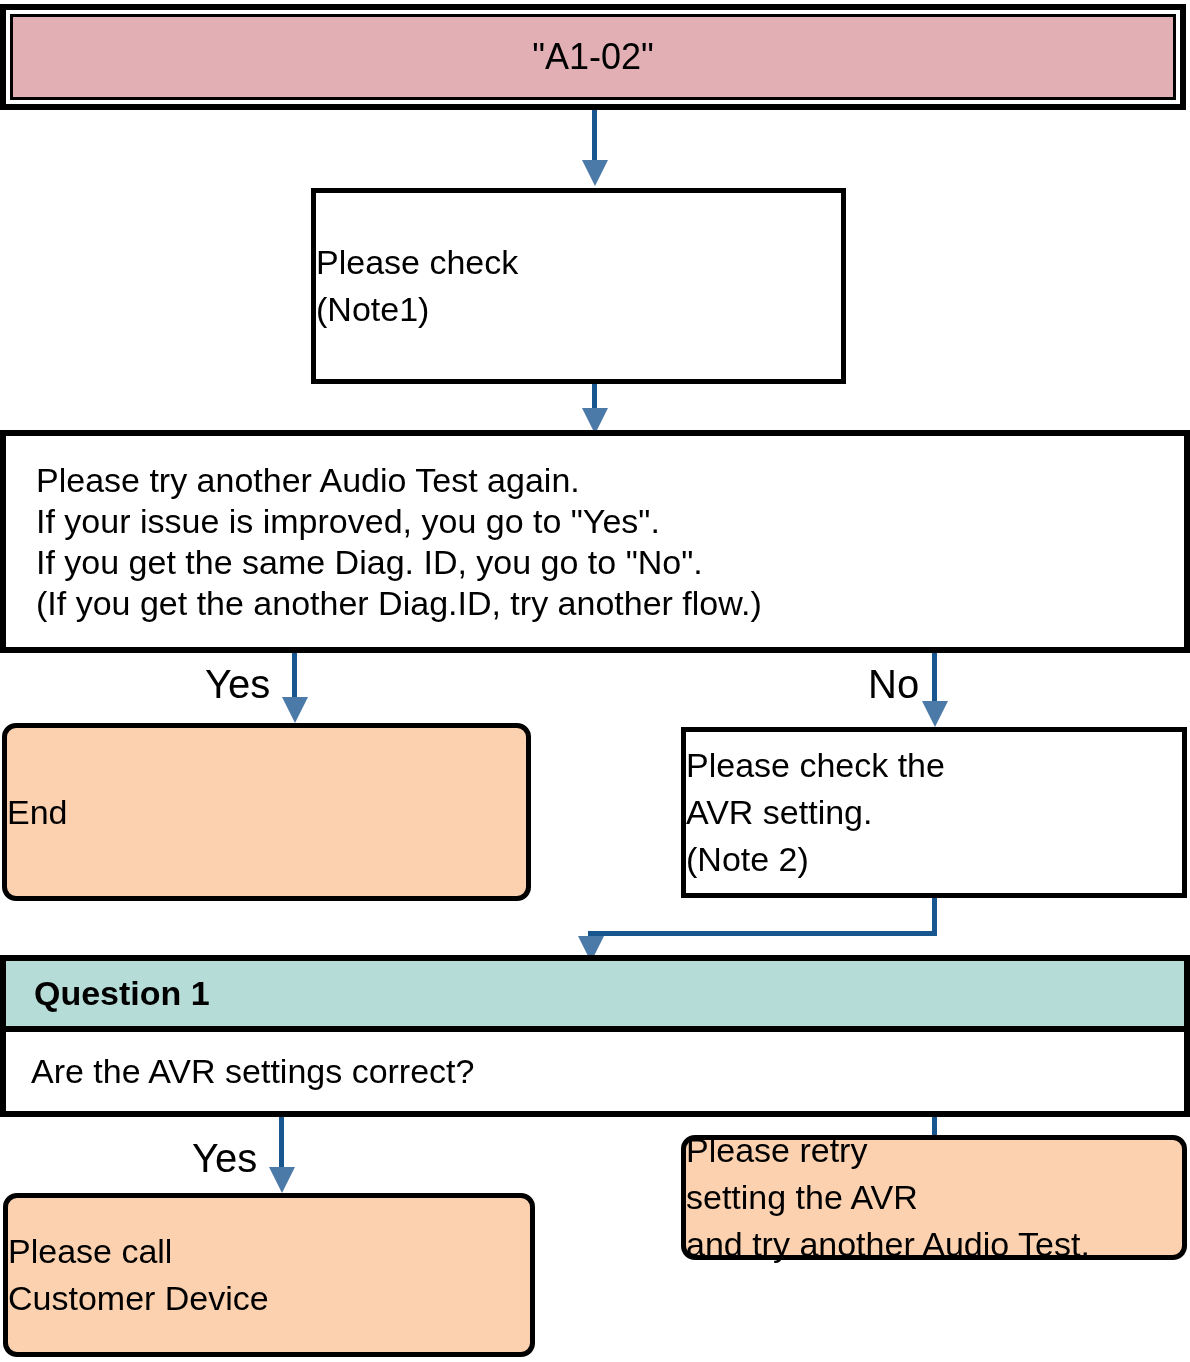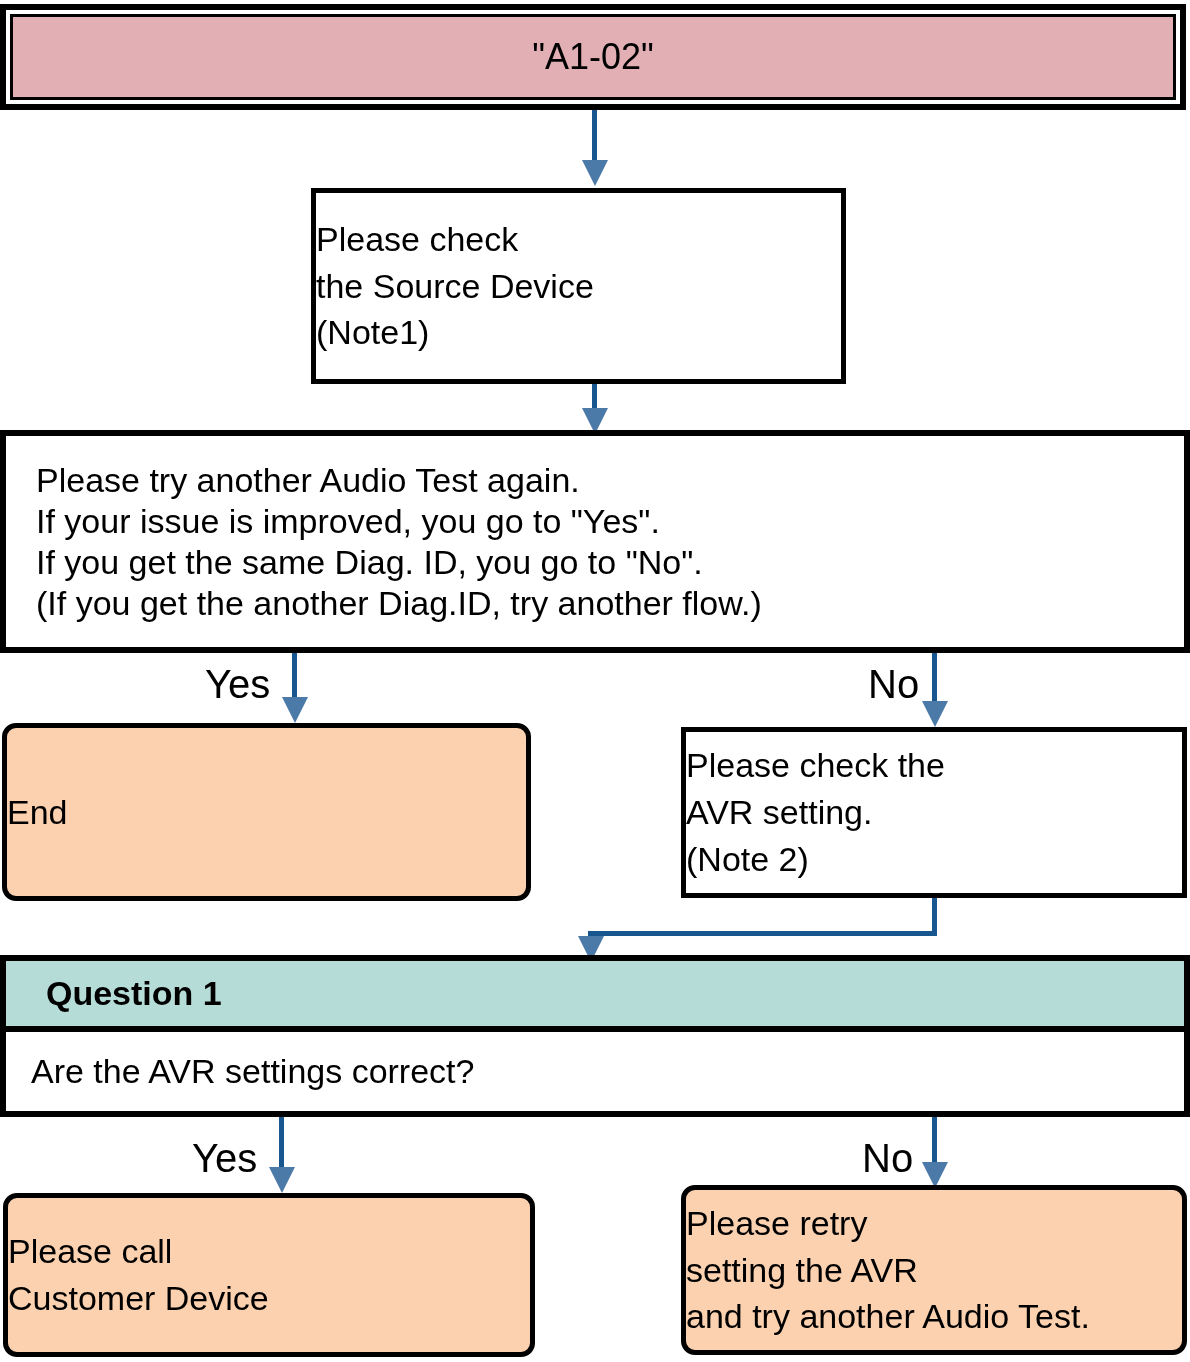--- a/index.html
+++ b/index.html
@@ -74,21 +74,21 @@
   }
 
   .q-header {
     position: absolute;
     left: 0; width: 1190px;
     border: 6px solid #000;
     background: #b6dcd7;
     display: flex; align-items: center;
     font-weight: bold;
     font-size: 34px;
-    padding-left: 40px;
+    padding-left: 28px;
   }
   .q-body {
     position: absolute;
     left: 0; width: 1190px;
     border: 6px solid #000;
     background: #fff;
     display: flex; align-items: center;
     font-size: 34px;
     padding-left: 25px;
   }
@@ -100,21 +100,20 @@
   <div class="title-inner">
     <span>"A1-02"</span>
   </div>
 </div>
 
 <div class="stem" style="left:592px; top:110px; height:52px;"></div>
 <div class="arrow-head" style="left:582px; top:160px;"></div>
 
 <div class="node" style="left:311px; top:188px; width:535px; height:196px;">
   <div>Please check</div>
-  <div>the Source Device</div>
   <div>(Note1)</div>
 </div>
 
 <div class="stem" style="left:592px; top:384px; height:28px;"></div>
 <div class="arrow-head" style="left:582px; top:408px;"></div>
 
 <div class="node left-align" style="left:0; top:430px; width:1190px; height:223px; border-width:6px; padding-left:30px; line-height:41px;">
   <div>Please try another Audio Test again.</div>
   <div>If your issue is improved, you go to "Yes".</div>
   <div>If you get the same Diag. ID, you go to "No".</div>
@@ -159,17 +158,17 @@
 <div class="arrow-head" style="left:269px; top:1167px;"></div>
 
 <div class="stem" style="left:932px; top:1117px; height:48px;"></div>
 <div class="arrow-head" style="left:922px; top:1162px;"></div>
 
 <div class="node fill-peach" style="left:3px; top:1193px; width:532px; height:164px;">
   <div>Please call</div>
   <div>Customer Device</div>
 </div>
 
-<div class="node fill-peach" style="left:681px; top:1185px; width:506px; height:170px;">
+<div class="node fill-peach" style="left:681px; top:1135px; width:506px; height:125px;">
   <div>Please retry</div>
   <div>setting the AVR</div>
   <div>and try another Audio Test.</div>
 </div>
 
 </body></html>

